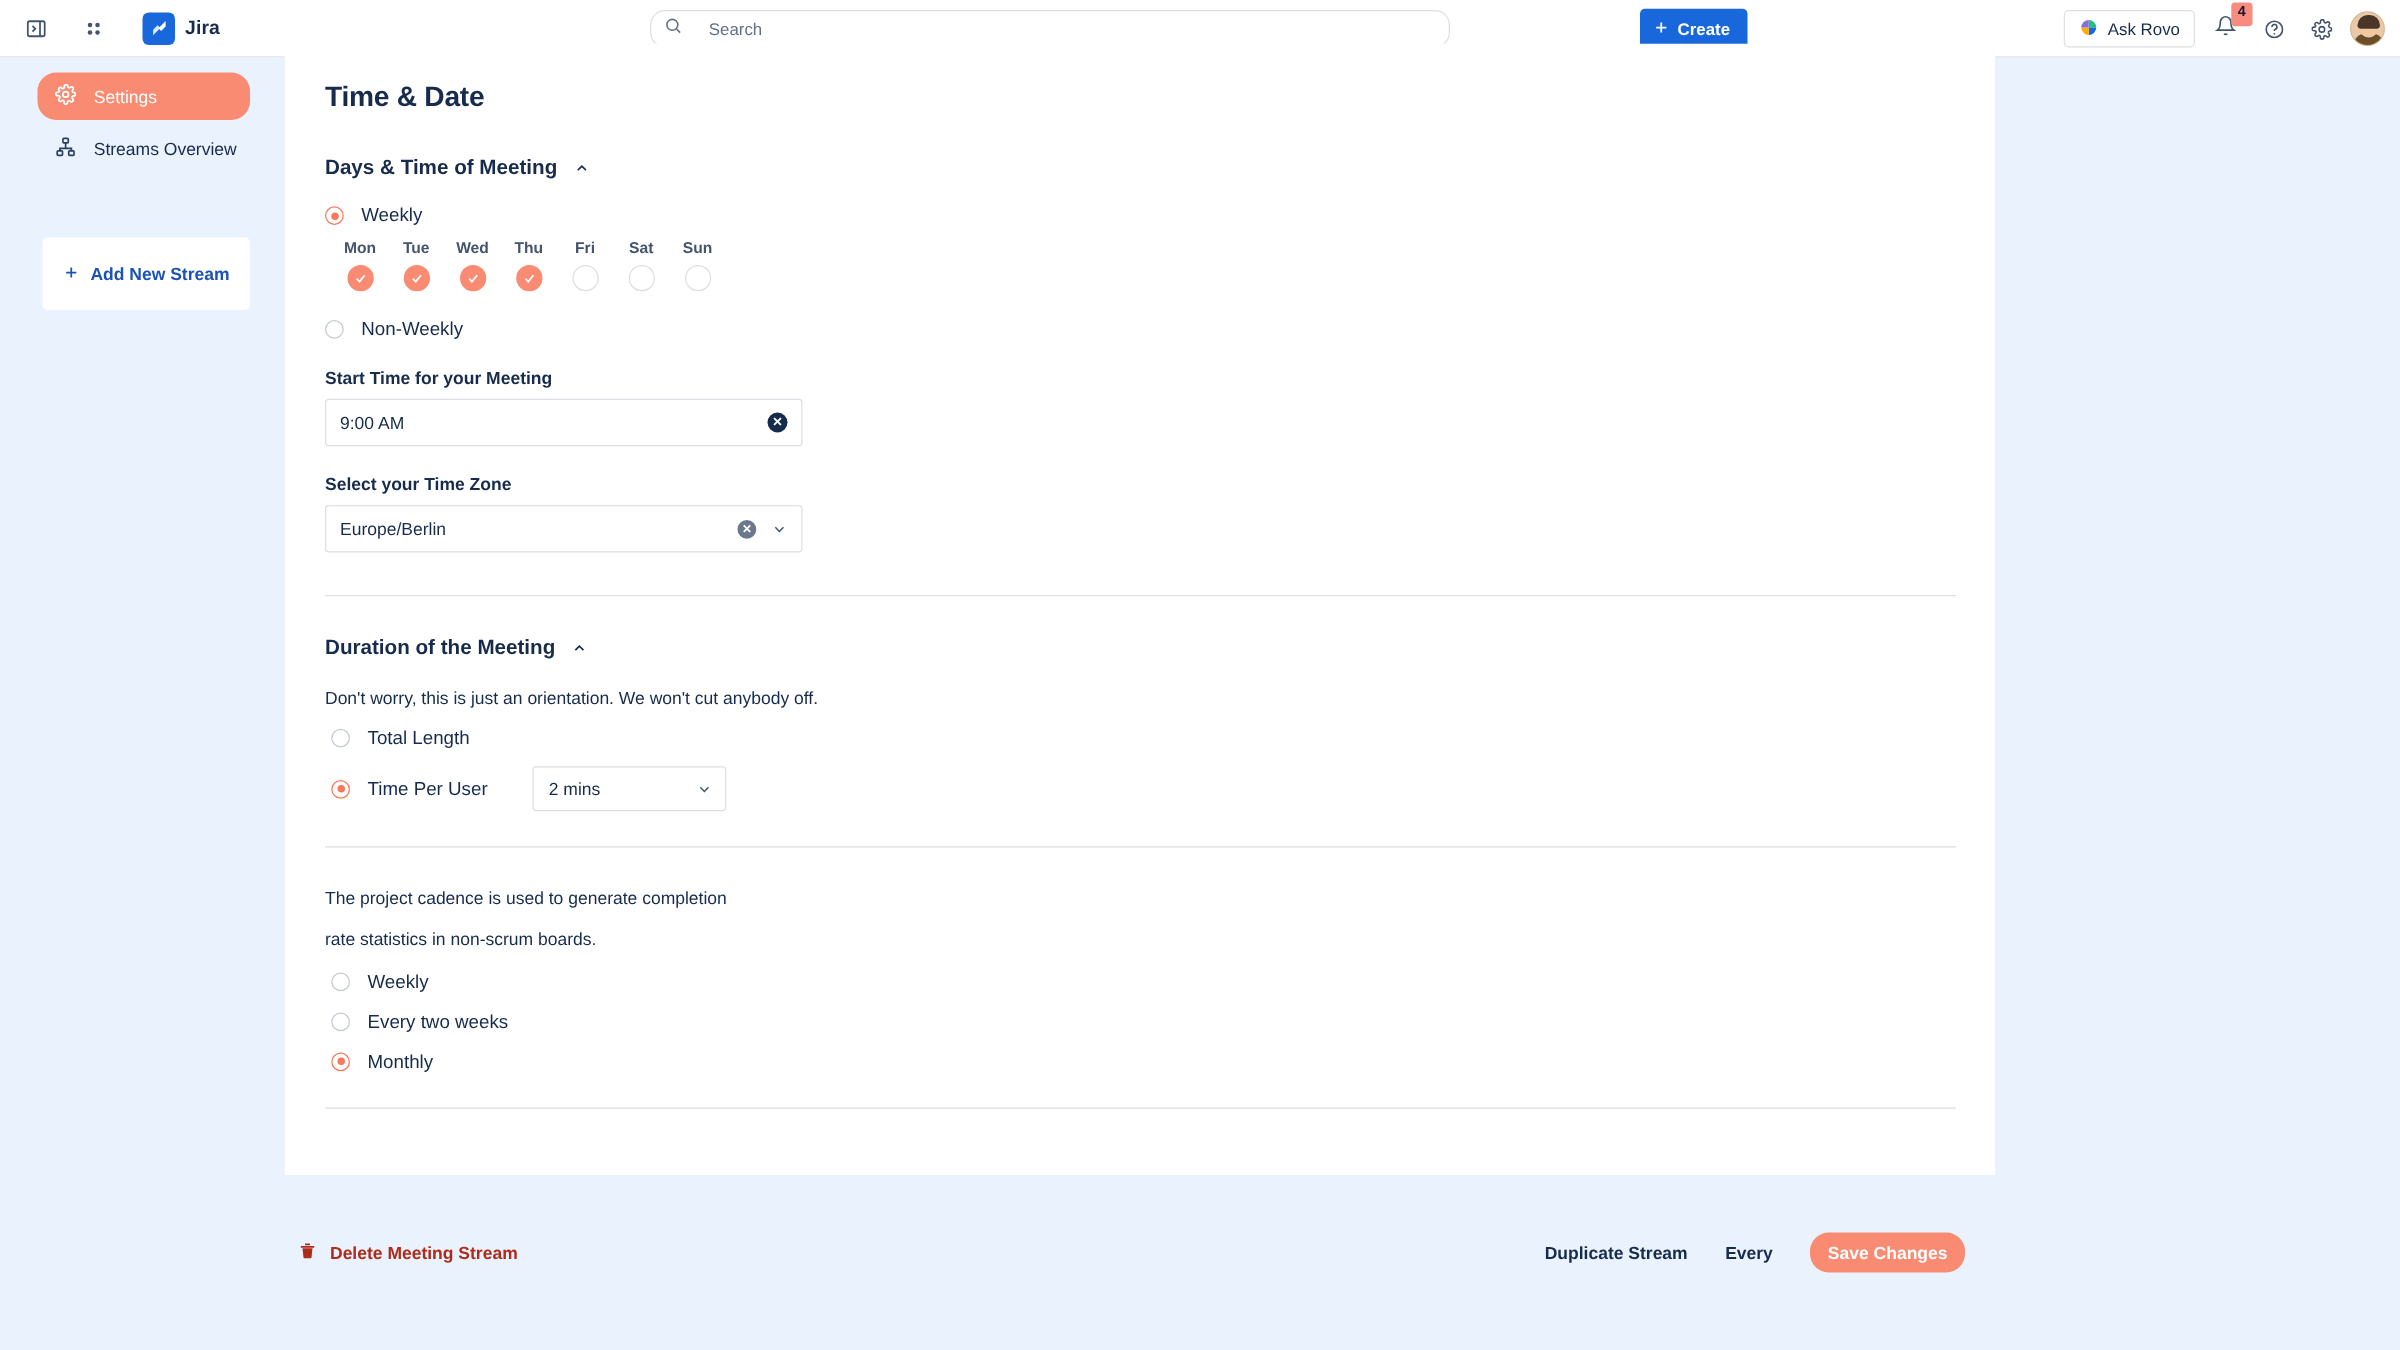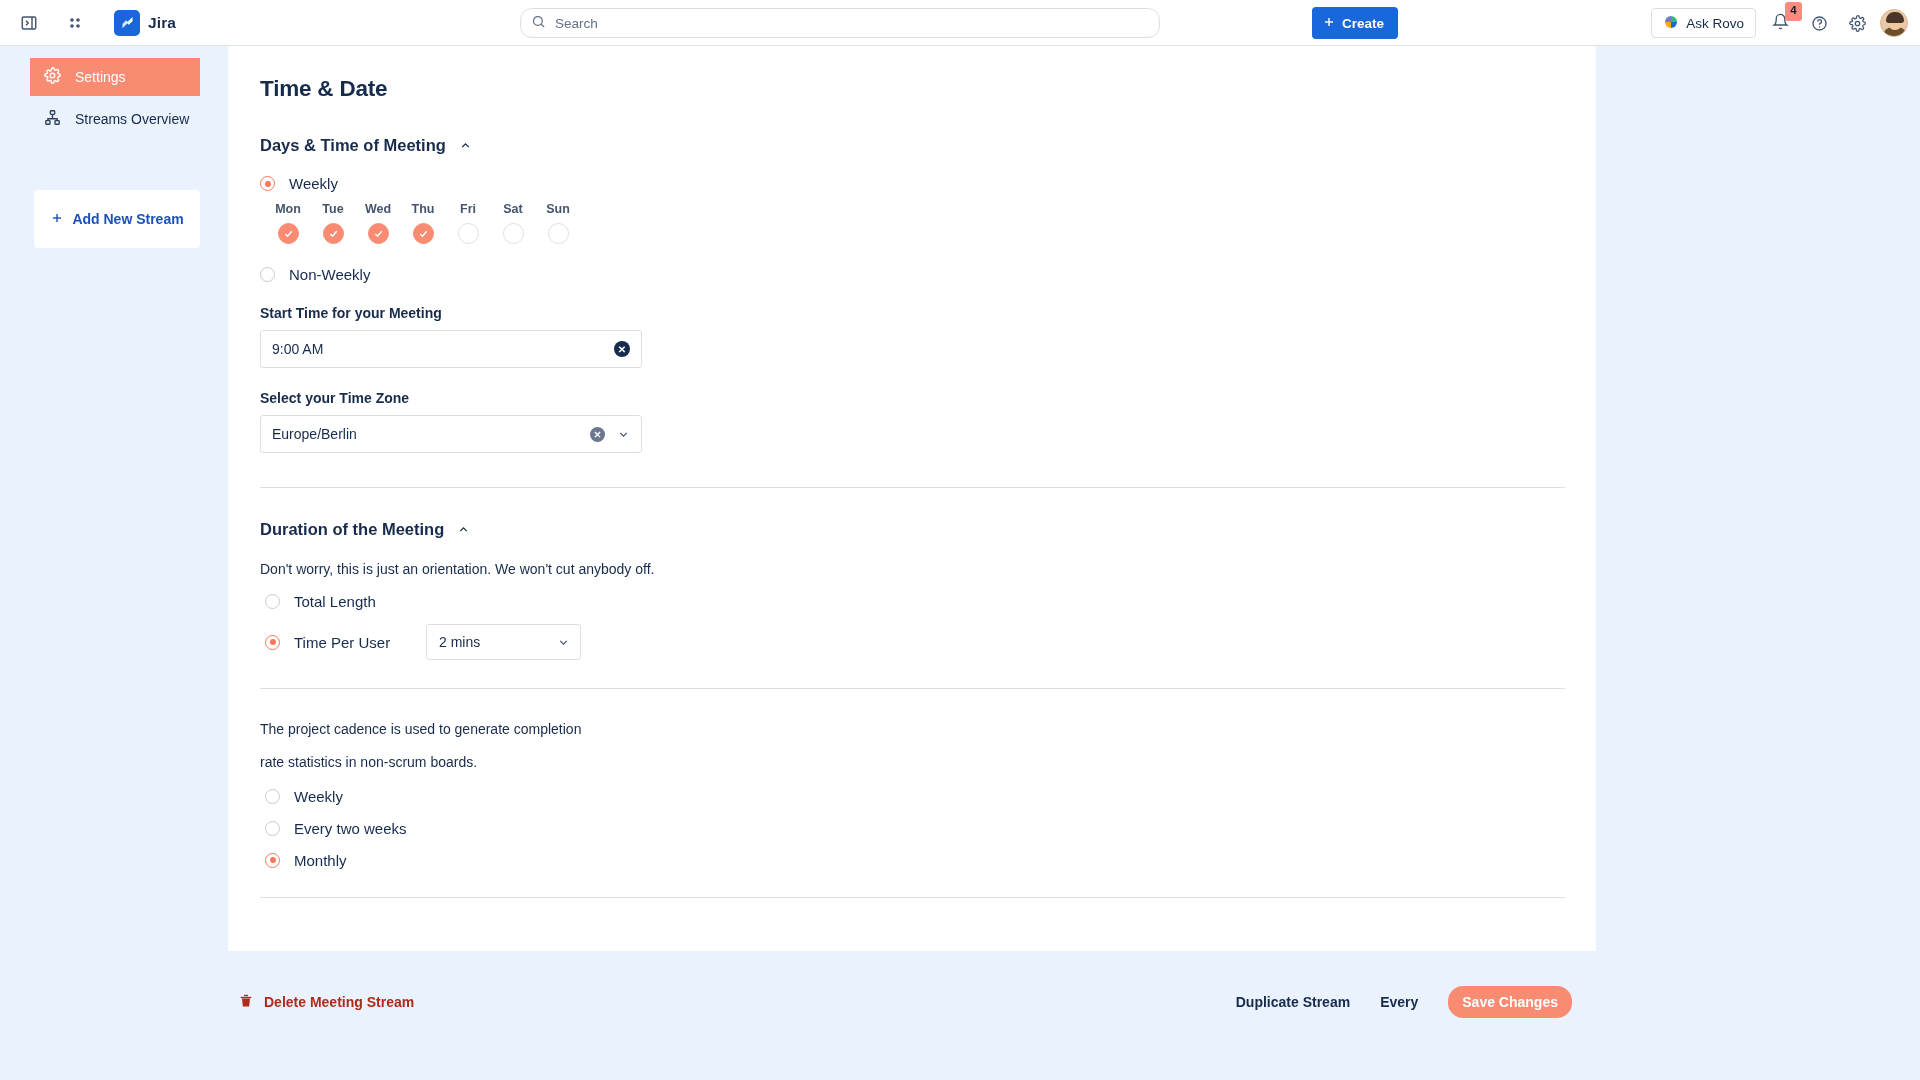--- a/index.html
+++ b/index.html
@@ -30,21 +30,21 @@
     display: flex; align-items: center; justify-content: center;
   }
   .jira-name { font-size: 15.5px; font-weight: 700; color: #172b4d; letter-spacing: .1px; }
 
   .searchwrap {
     position: absolute; left: 520px; top: 8px; width: 640px; height: 30px;
   }
   .searchbox {
     width: 100%; height: 30px;
     border: 1px solid #dcdfe4; border-radius: 12px; background: #fff;
-    display: flex; align-items: center; gap: 9px; padding: 0 10px;
+    display: flex; align-items: center; gap: 21px; padding: 0 10px;
   }
   .searchbox .ph { font-size: 13.5px; color: #626f86; }
 
   .createbtn {
     position: absolute; left: 1312px; top: 7px;
     height: 32px; padding: 0 14px 0 10px;
     background: #1868db; color: #fff; border: none; border-radius: 4px;
     font-size: 13.5px; font-weight: 600; font-family: "Liberation Sans", sans-serif;
     display: flex; align-items: center; gap: 6px; cursor: pointer;
   }
@@ -78,34 +78,34 @@
   .avatar .body { position:absolute; bottom:0; left:2px; width:24px; height:9px;
                   background:#6b4f2a; border-radius:10px 10px 0 0; }
 
   
   .sidebar {
     position: absolute; left: 0; top: 46px; width: 228px; height: 1034px;
     background: #e9f2fd; padding-top: 12px;
   }
   .side-item {
     height: 38px; margin: 0 28px 4px 30px;
-    border-radius: 0; display: flex; align-items: center; gap: 14px;
+    border-radius: 15px; display: flex; align-items: center; gap: 14px;
     padding-left: 14px; cursor: pointer;
     font-size: 14px; color: #172b4d;
   }
   .side-item.active { background: #f98b72; color: #ffffff; font-weight: 500; }
   .addstream {
     margin: 52px 28px 0 34px; height: 58px; background: #ffffff;
     border-radius: 4px; display: flex; align-items: center; justify-content: center;
     gap: 8px; color: #1c51b8; font-size: 14px; font-weight: 600; cursor: pointer;
   }
 
   
   .card {
-    position: absolute; left: 228px; top: 46px;
+    position: absolute; left: 228px; top: 35px;
     width: 1368px; height: 905px; background: #ffffff;
   }
   .card-inner { padding: 30px 0 0 32px; }
 
   h1.page-title {
     font-size: 22.5px; font-weight: 700; color: #172b4d; letter-spacing: -.2px;
     margin-bottom: 34px;
   }
   .sec-head {
     display: flex; align-items: center; gap: 13px; margin-bottom: 20px;

